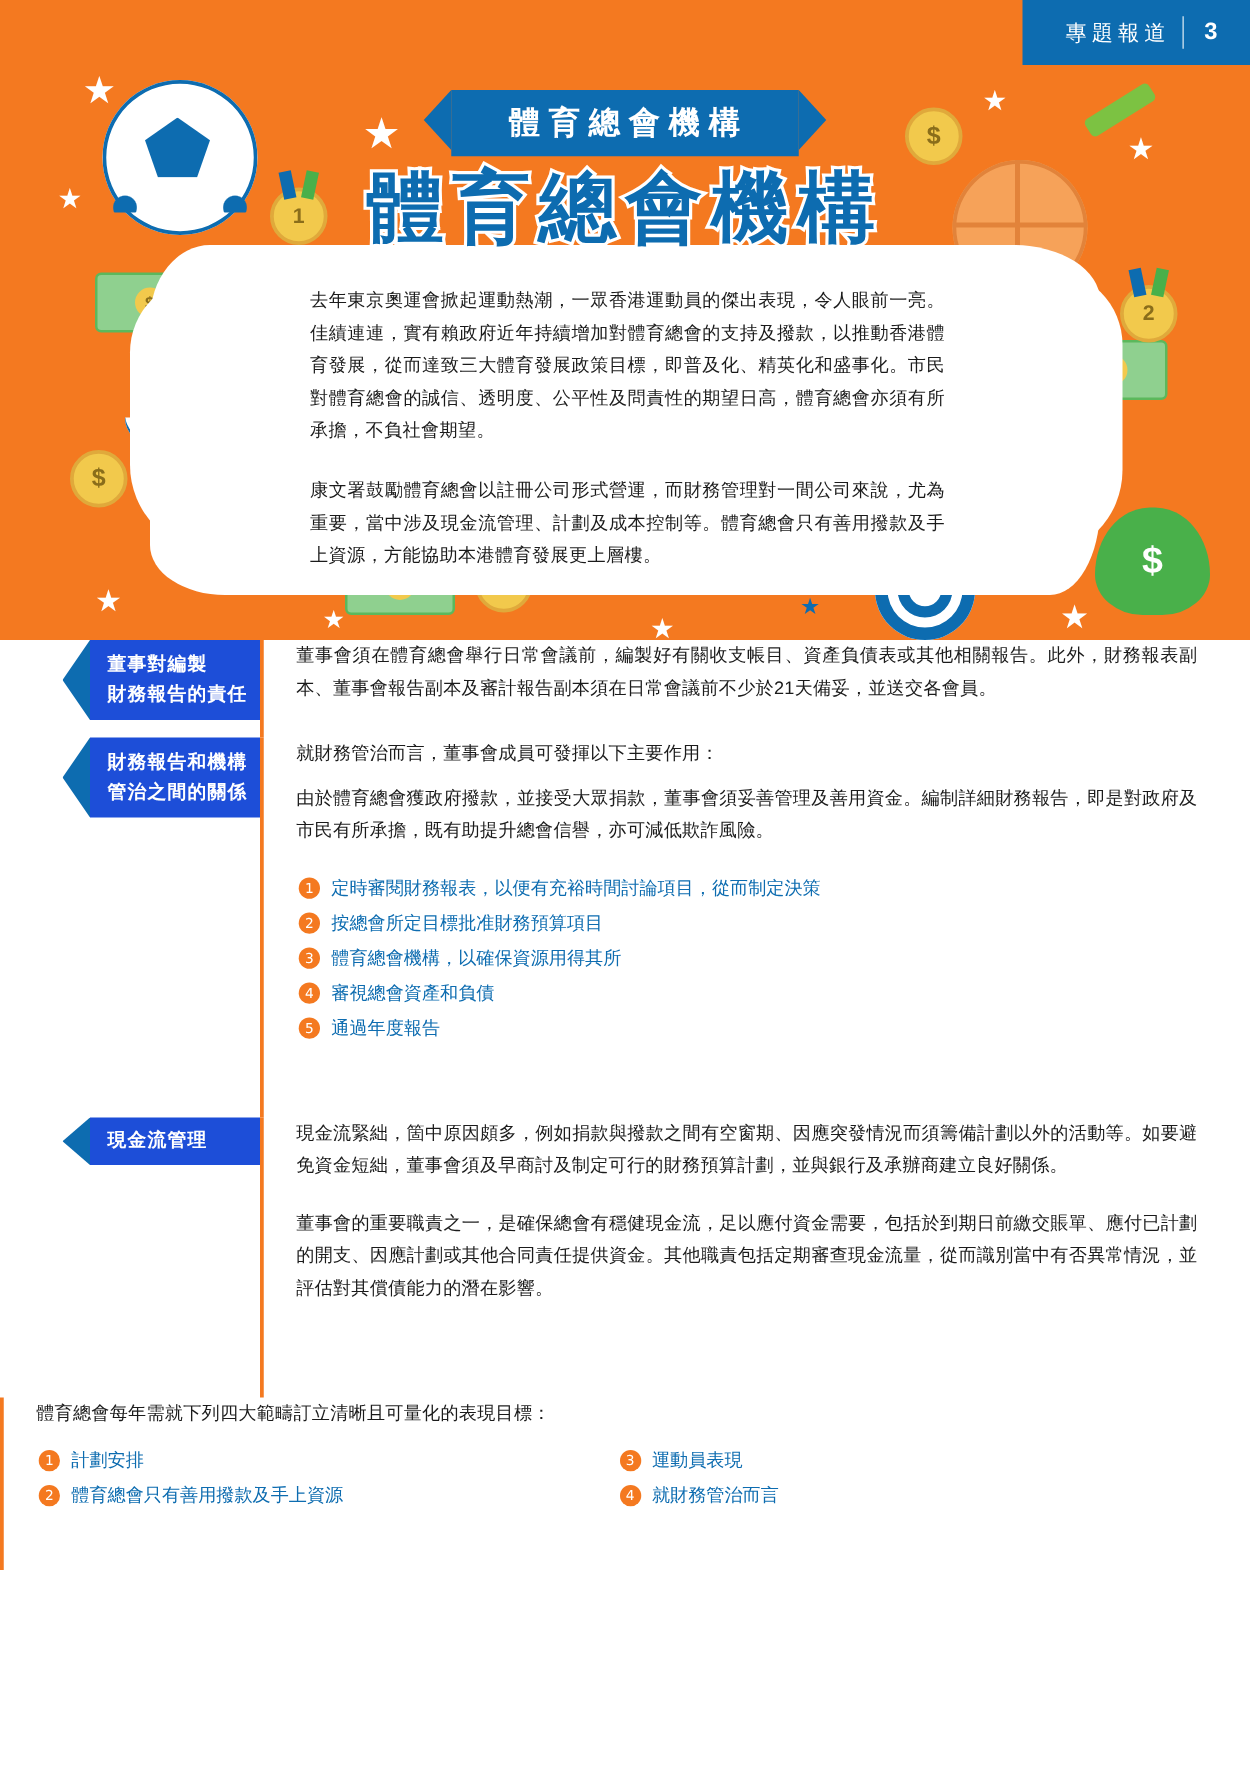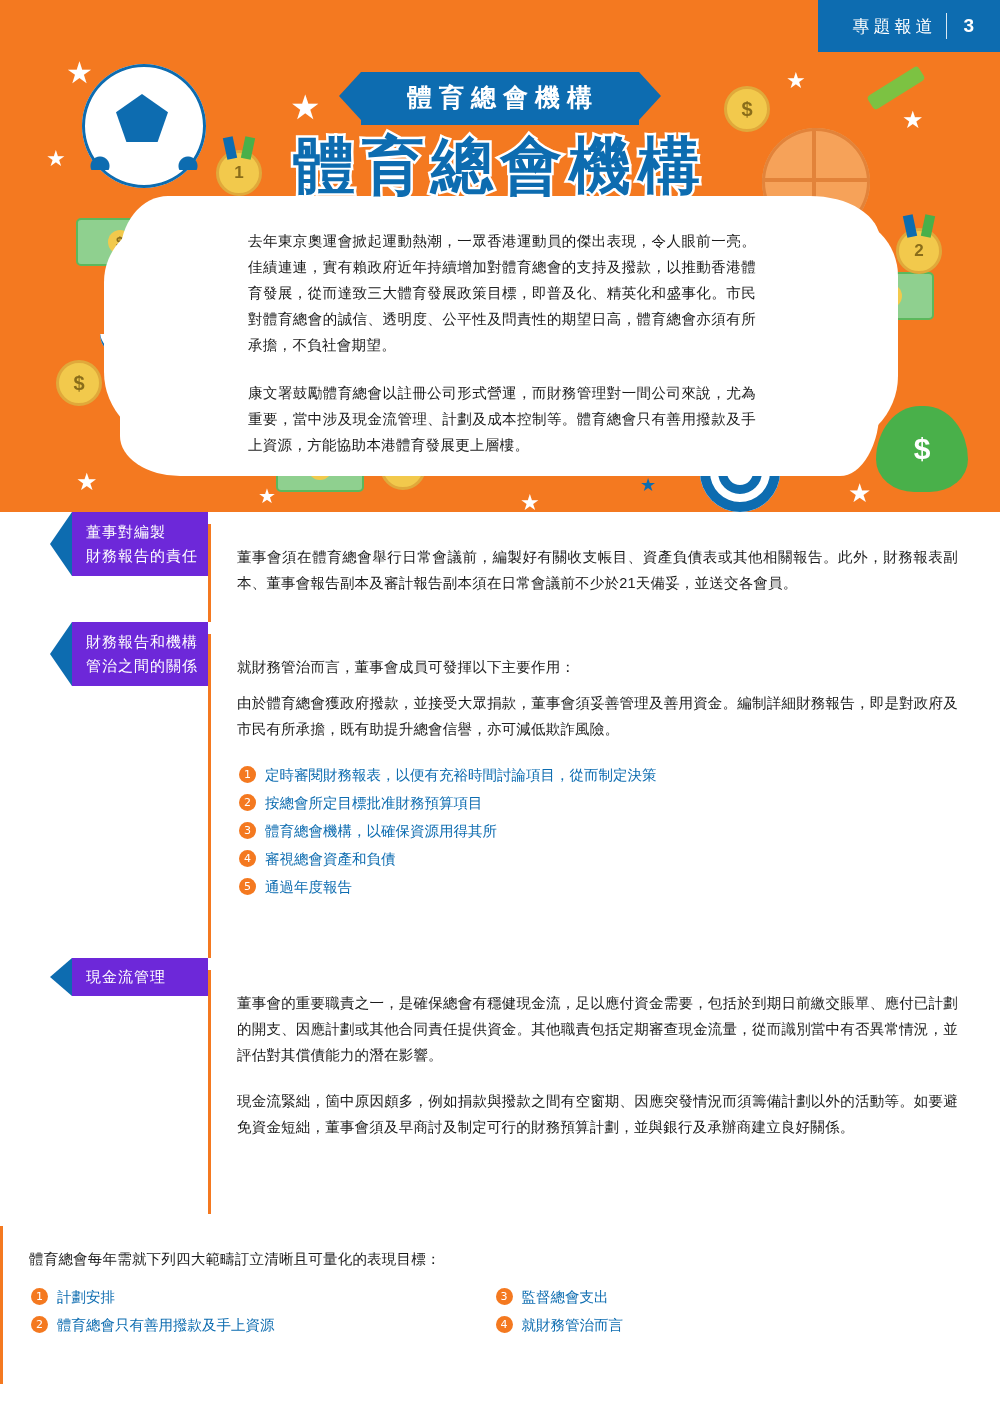--- a/index.html
+++ b/index.html
@@ -250,24 +250,24 @@
   }
   .tag-col {
     width: 208px;
     padding-left: 72px;
     box-sizing: border-box;
     flex: 0 0 208px;
     position: relative;
   }
   .tag {
     position: relative;
-    background: #6d28d9;
+    background: #1d4ed8;
     color: #ffffff;
     font-size: 15px;
-    font-weight: normal;
+    font-weight: bold;
     line-height: 24px;
     letter-spacing: 1px;
     padding: 8px 10px 8px 14px;
     width: 136px;
     box-sizing: border-box;
   }
   .tag:before {
     content: "";
     position: absolute;
     left: -22px; top: 0;
@@ -279,23 +279,22 @@
   .tag-arrow {
     position: absolute;
     left: -22px; top: 0; bottom: 0;
     width: 22px;
     background: #0d6cb0;
     clip-path: polygon(100% 0, 100% 100%, 0 50%);
   }
   .body-col {
     flex: 1;
     border-left: 3px solid #f47920;
-    padding: 20px 42px 26px 26px;
+    padding: 0 42px 26px 26px;
     box-sizing: border-box;
-    margin-top: 12px;
   }
   .body-col p {
     margin: 0 0 20px 0;
     font-size: 14.5px;
     line-height: 26px;
     color: #1b1b1b;
     text-align: justify;
     letter-spacing: .2px;
   }
   .body-col p:last-child { margin-bottom: 0; }
@@ -481,37 +480,37 @@
     </div>
 
     <div class="section">
       <div class="tag-col">
         <div class="tag one-line">
           <span class="tag-arrow"></span>
           <div>現金流管理</div>
         </div>
       </div>
       <div class="body-col">
+        <p>現金流緊絀，箇中原因頗多，例如捐款與撥款之間有空窗期、因應突發情況而須籌備計劃以外的活動等。如要避免資金短絀，董事會須及早商討及制定可行的財務預算計劃，並與銀行及承辦商建立良好關係。</p>
         <p>董事會的重要職責之一，是確保總會有穩健現金流，足以應付資金需要，包括於到期日前繳交賬單、應付已計劃的開支、因應計劃或其他合同責任提供資金。其他職責包括定期審查現金流量，從而識別當中有否異常情況，並評估對其償債能力的潛在影響。</p>
-        <p>現金流緊絀，箇中原因頗多，例如捐款與撥款之間有空窗期、因應突發情況而須籌備計劃以外的活動等。如要避免資金短絀，董事會須及早商討及制定可行的財務預算計劃，並與銀行及承辦商建立良好關係。</p>
         <div class="spacer-md"></div>
       </div>
     </div>
 
     <div class="section">
       <div class="body-col">
         <p style="margin-bottom:12px;">體育總會每年需就下列四大範疇訂立清晰且可量化的表現目標：</p>
         <ul class="numlist two-col">
           <li>
             <span class="bullet-num">1</span>
             <span>計劃安排</span>
           </li>
           <li>
             <span class="bullet-num">3</span>
-            <span>監督總會支出</span>
+            <span>運動員表現</span>
           </li>
           <li>
             <span class="bullet-num">2</span>
             <span>體育總會只有善用撥款及手上資源</span>
           </li>
           <li>
             <span class="bullet-num">4</span>
             <span>就財務管治而言</span>
           </li>
         </ul>

